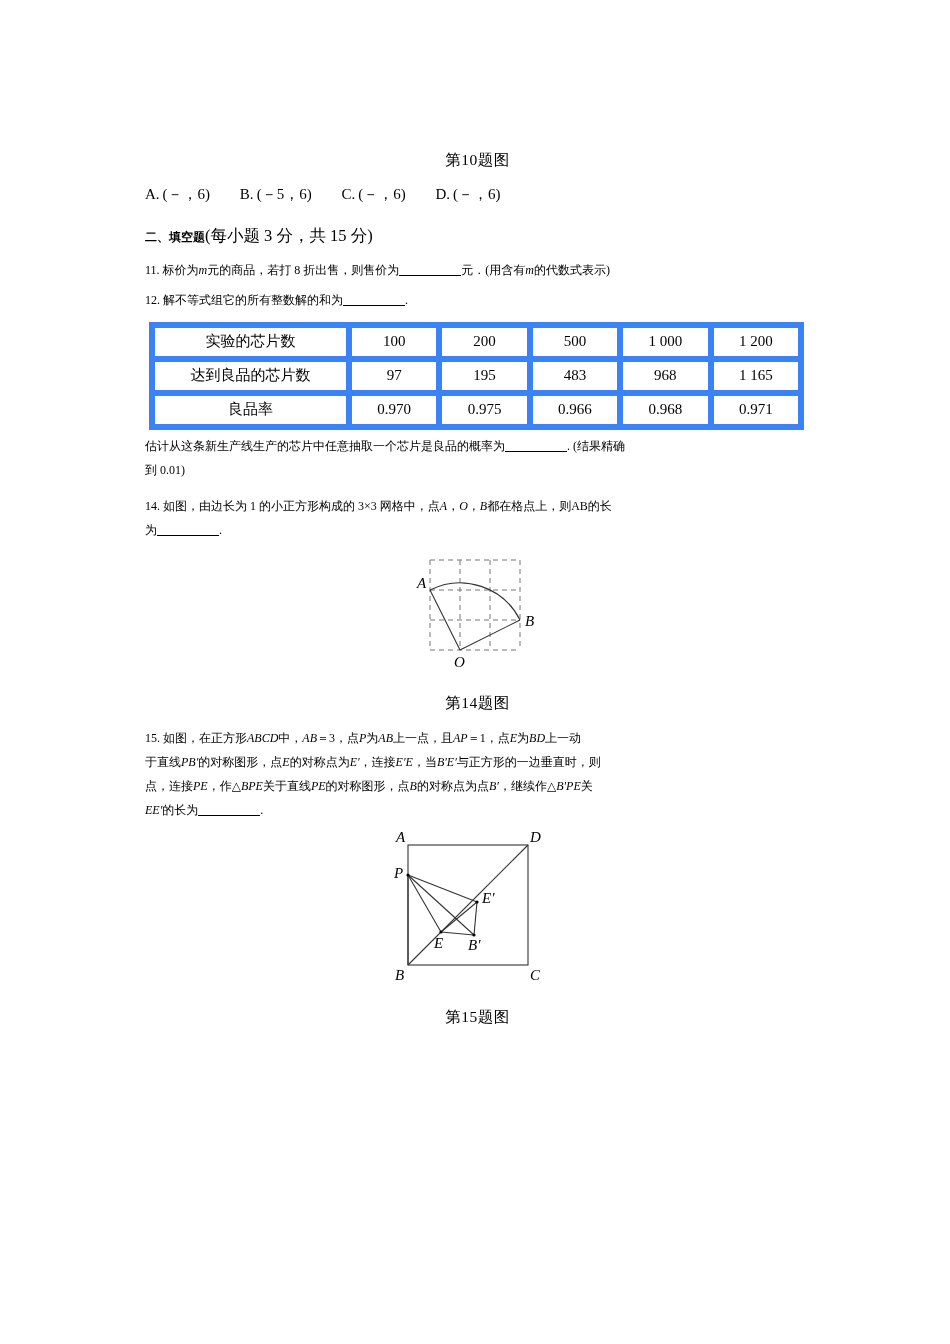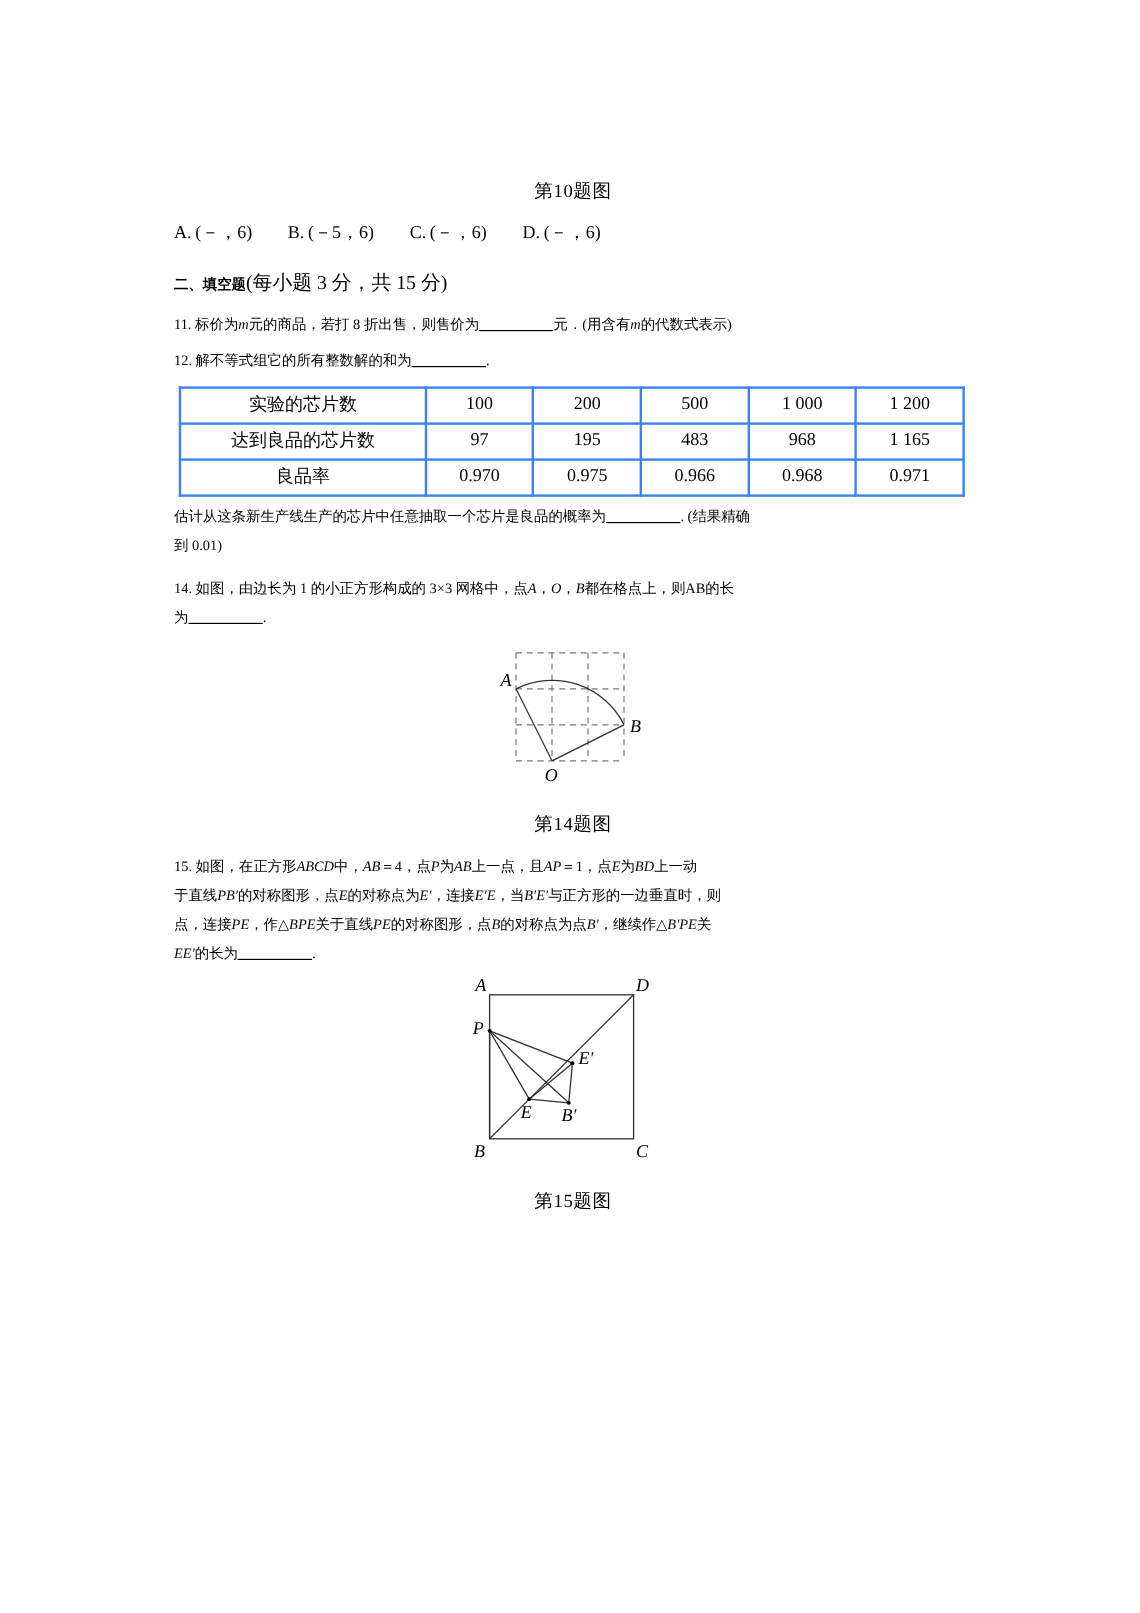--- a/index.html
+++ b/index.html
@@ -71,21 +71,21 @@
   }
 
   
   table.data {
     border-collapse: collapse;
     margin: 10px 0 4px 4px;
     width: 655px;
     font-size: 15px;
   }
   table.data td {
-    border: 2px solid #3b82f6;
+    border: 6px solid #3b82f6;
     text-align: center;
     padding: 4px 2px;
     height: 20px;
   }
   table.data td.rowhead {
     width: 215px;
     font-family: "Liberation Sans", "DejaVu Sans", sans-serif;
     font-size: 15px;
   }
   table.data td.val { width: 88px; }
@@ -194,21 +194,21 @@
         <line x1="72" y1="98" x2="132" y2="68" stroke="#333" stroke-width="1.1"></line>
         <text class="lbl" x="29" y="36">A</text>
         <text class="lbl" x="137" y="74">B</text>
         <text class="lbl" x="66" y="115">O</text>
       </svg>
       <div class="cap" style="margin-top:16px;">第14题图</div>
     </div>
 
     <div class="q" style="margin-top:12px;">
       <span>15.</span>
-      <span>如图，在正方形</span><span class="it">ABCD</span><span>中，</span><span class="it">AB</span><span>＝4，点</span><span class="it">P</span><span>为</span><span class="it">AB</span><span>上一点，且</span><span class="it">AP</span><span>＝1，点</span><span class="it">E</span><span>为</span><span class="it">BD</span><span>上一动</span>
+      <span>如图，在正方形</span><span class="it">ABCD</span><span>中，</span><span class="it">AB</span><span>＝3，点</span><span class="it">P</span><span>为</span><span class="it">AB</span><span>上一点，且</span><span class="it">AP</span><span>＝1，点</span><span class="it">E</span><span>为</span><span class="it">BD</span><span>上一动</span>
     </div>
     <div class="q" style="margin-top:0;">
       <span>于直线</span><span class="it">PB′</span><span>的对称图形，点</span><span class="it">E</span><span>的对称点为</span><span class="it">E′</span><span>，连接</span><span class="it">E′E</span><span>，当</span><span class="it">B′E′</span><span>与正方形的一边垂直时，则</span>
     </div>
     <div class="q" style="margin-top:0;">
       <span>点，连接</span><span class="it">PE</span><span>，作△</span><span class="it">BPE</span><span>关于直线</span><span class="it">PE</span><span>的对称图形，点</span><span class="it">B</span><span>的对称点为点</span><span class="it">B′</span><span>，继续作△</span><span class="it">B′PE</span><span>关</span>
     </div>
     <div class="q" style="margin-top:0;">
       <span class="it">EE′</span><span>的长为</span><span class="blank"></span><span>.</span>
     </div>

